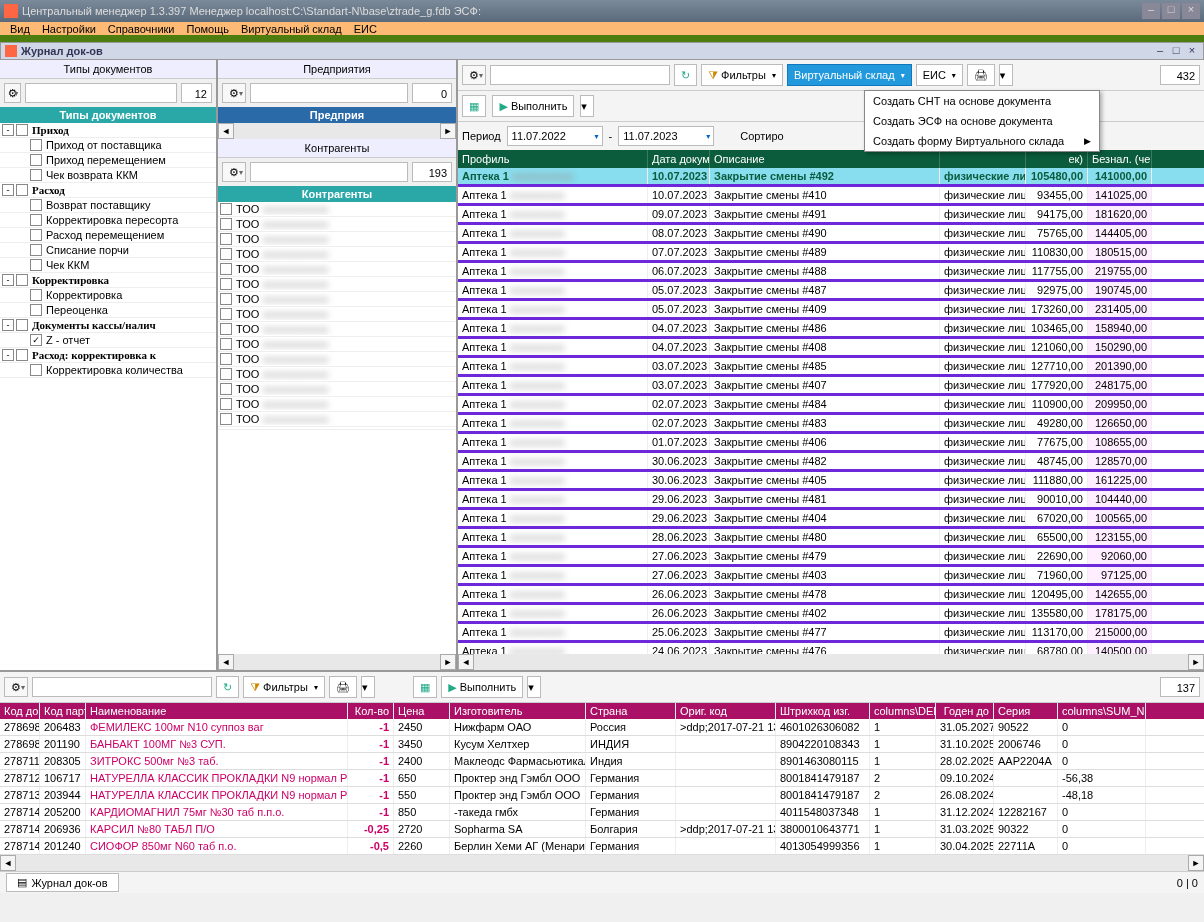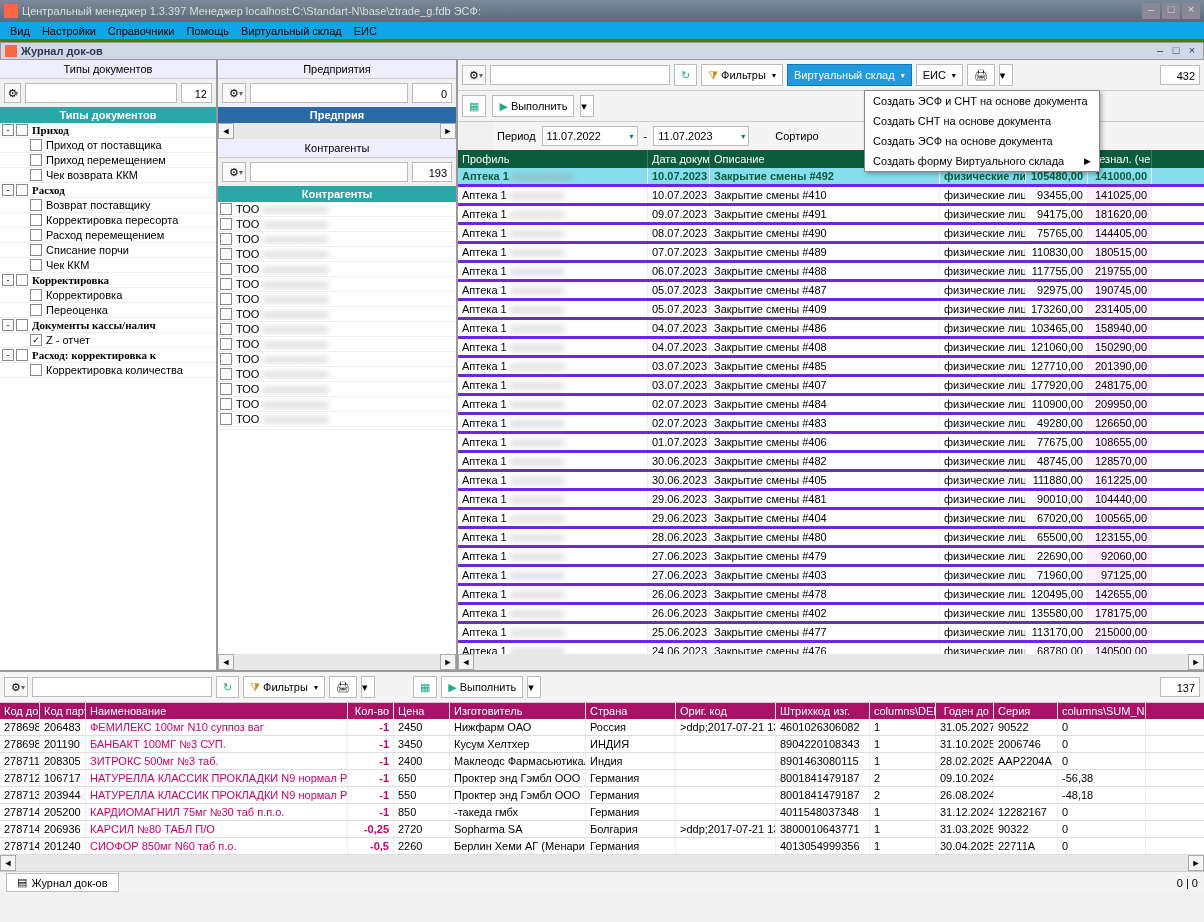--- a/index.html
+++ b/index.html
@@ -4,21 +4,21 @@
 <style>
 * { margin: 0; padding: 0; box-sizing: border-box; font-family: Tahoma, sans-serif; font-size: 11px; }
 body { background: #f0f0f0; width: 1204px; height: 922px; overflow: hidden; }
 
 .titlebar { background: linear-gradient(#7a8a9a, #5a6a7a); color: #ddd; height: 22px; display: flex; align-items: center; padding: 0 4px; }
 .titlebar-icon { width: 14px; height: 14px; background: #ff6644; margin-right: 4px; }
 .titlebar-text { flex: 1; font-size: 11px; }
 .titlebar-btns { display: flex; gap: 2px; }
 .titlebar-btn { width: 18px; height: 16px; background: #889; text-align: center; cursor: pointer; }
 
-.menubar { background: #0ea5e9; height: 20px; display: flex; align-items: center; padding: 0 4px; border-bottom: 3px solid #4d7c0f; }
+.menubar { background: #fdba74; height: 20px; display: flex; align-items: center; padding: 0 4px; border-bottom: 7px solid #4d7c0f; }
 .menubar-item { padding: 2px 6px; cursor: pointer; }
 
 .subwindow-title { background: #d0d8e8; height: 18px; display: flex; align-items: center; padding: 0 4px; border: 1px solid #999; }
 .subwindow-title-text { flex: 1; color: #335; font-weight: bold; }
 .subwindow-btns { display: flex; gap: 2px; }
 .subwindow-btn { width: 14px; height: 14px; color: #335; cursor: pointer; text-align: center; }
 
 .main-area { display: flex; height: 610px; }
 .left-panel { width: 218px; border-right: 2px solid #999; display: flex; flex-direction: column; }
 .mid-panel { width: 240px; border-right: 2px solid #999; display: flex; flex-direction: column; }
@@ -47,21 +47,21 @@
 
 .toolbar { display: flex; align-items: center; padding: 4px; gap: 4px; background: #f4f4f4; border-bottom: 1px solid #ccc; }
 .tb-btn { height: 22px; border: 1px solid #bbb; background: #fff; padding: 0 6px; display: flex; align-items: center; cursor: pointer; gap: 3px; }
 .tb-btn.blue { background: #2299dd; color: #fff; border-color: #1177bb; }
 .tb-drop::after { content: "▾"; margin-left: 3px; font-size: 8px; }
 
 .dropdown-menu { position: absolute; top: 30px; right: 104px; background: #fff; border: 1px solid #888; box-shadow: 2px 2px 4px rgba(0,0,0,0.3); z-index: 100; width: 236px; }
 .dropdown-item { padding: 4px 8px; cursor: pointer; display: flex; align-items: center; }
 .dropdown-arrow { margin-left: auto; font-size: 9px; }
 
-.period-bar { display: flex; align-items: center; padding: 4px; gap: 6px; background: #f4f4f4; margin-left: 35px; }
+.period-bar { display: flex; align-items: center; padding: 4px; gap: 6px; background: #f4f4f4; }
 .date-input { width: 96px; height: 20px; border: 1px solid #bbb; padding: 0 4px; position: relative; background: #fff; display: flex; align-items: center; }
 .date-input::after { content: "▾"; position: absolute; right: 3px; color: #06c; font-size: 8px; }
 
 .grid { flex: 1; overflow: auto; background: #fff; position: relative; }
 .grid-head { display: flex; background: #0a5c3c; color: #fff; position: sticky; top: 0; }
 .grid-head-cell { padding: 3px 4px; border-right: 1px solid #3a7c5c; white-space: nowrap; overflow: hidden; }
 .grid-row { display: flex; border-bottom: 3px solid #6d28d9; }
 .grid-row.sel { background: #88ddee; font-weight: bold; color: #0a5c3c; }
 .grid-cell { padding: 2px 4px; border-right: 1px solid #eee; white-space: nowrap; overflow: hidden; }
 .c1 { width: 190px; } .c2 { width: 62px; } .c3 { width: 230px; } .c4 { width: 86px; } .c5 { width: 62px; text-align: right; } .c6 { width: 64px; text-align: right; background: #ffeeff; }
@@ -349,23 +349,20 @@
           <span style="color:#2a8">▦</span>
         </div>
       <div class="tb-btn">
           <span style="color:#2a8">▶</span>
           <span>Выполнить</span>
         </div>
       <div class="tb-btn" style="width:14px;padding:0">▾</div>
     </div>
 
     <div class="dropdown-menu">
-      <div class="dropdown-item">
-          <span>Создать ЭСФ и СНТ на основе документа</span>
-        </div>
       <div class="dropdown-item">
           <span>Создать СНТ на основе документа</span>
         </div>
       <div class="dropdown-item">
           <span>Создать ЭСФ на основе документа</span>
         </div>
       <div class="dropdown-item">
           <span>Создать форму Виртуального склада</span>
           <span class="dropdown-arrow">▶</span>
         </div>

